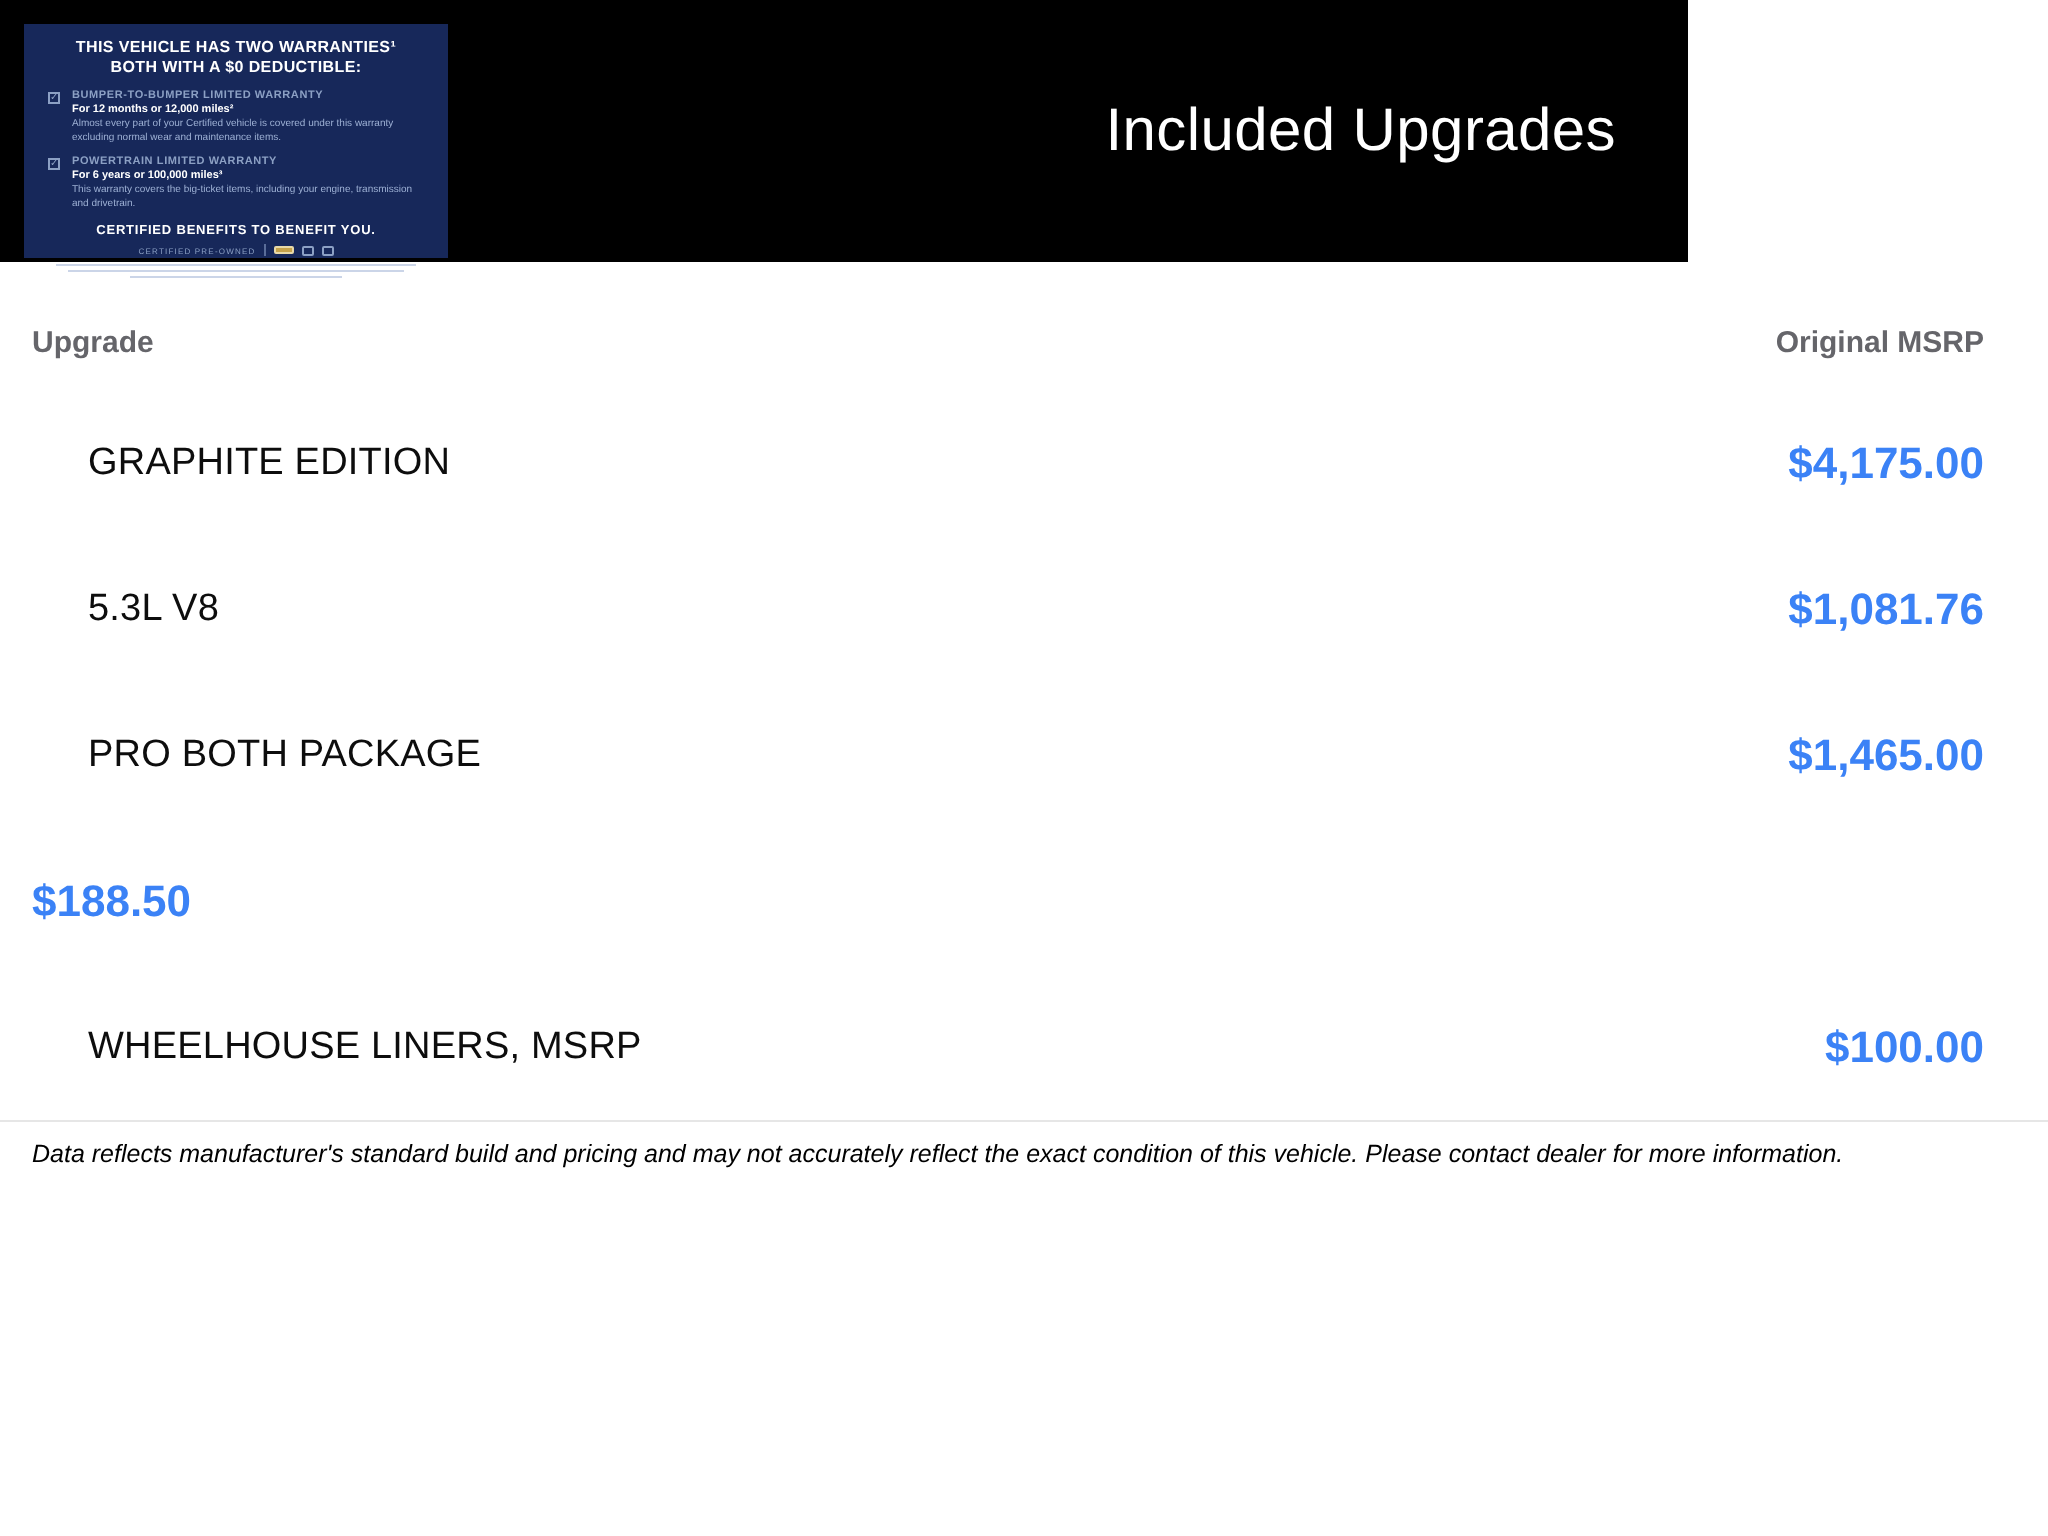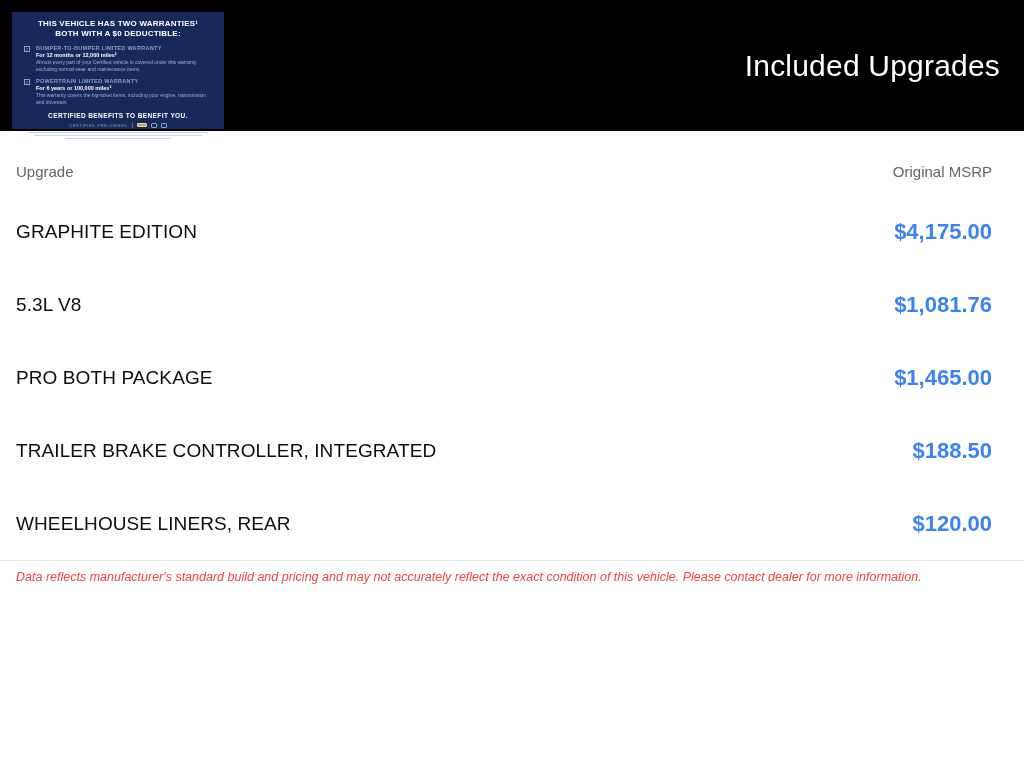--- a/index.html
+++ b/index.html
@@ -1,27 +1,27 @@
 <!DOCTYPE html>
 <html><head>
 <meta charset="utf-8">
 <style>
   * { margin: 0; padding: 0; box-sizing: border-box; }
   html, body { width: 1024px; height: 768px; background: #ffffff; overflow: hidden; }
   body { font-family: "Liberation Sans", sans-serif; }
 
   
   .header-bar {
-    width: 1024px; height: 131px; background: #000000;
+    width: 844px; height: 131px; background: #000000;
     display: flex; align-items: center; justify-content: space-between;
     position: relative;
   }
   .page-title {
     color: #ffffff; font-size: 30px; font-weight: 400;
-    padding-right: 24px; letter-spacing: 0.2px;
+    padding-right: 36px; letter-spacing: 0.2px;
   }
 
   
   .warranty-card {
     width: 212px; height: 117px; margin: 10px 0 0 12px;
     background: #17285a; color: #ffffff;
     padding: 7px 10px 4px 10px;
     display: flex; flex-direction: column;
     font-family: "Liberation Sans", sans-serif;
     flex-shrink: 0;
@@ -51,32 +51,32 @@
   .wc-bowtie { width: 10px; height: 4px; background: #c5a24b; border: 0.5px solid #e7d8a8; border-radius: 1px; }
   .wc-logo-dot { width: 6px; height: 5px; border: 1px solid #8ca0c4; border-radius: 1px; }
   .wc-fineprint { margin-top: 4px; display: flex; flex-direction: column; align-items: center; gap: 2px; }
   .wc-fineprint .fp-line { height: 1px; background: rgba(160, 178, 214, 0.55); }
   .fp-1 { width: 94%; } .fp-2 { width: 88%; } .fp-3 { width: 55%; }
 
   
   .content { padding: 16px 32px 0 16px; }
   .col-headers {
     height: 48px; display: flex; align-items: center; justify-content: space-between;
-    color: #65656a; font-size: 15px;
+    color: #65656a; font-size: 15px; font-weight: bold;
   }
   .upgrade-row {
     height: 73px; display: flex; align-items: center; justify-content: space-between;
   }
-  .upgrade-name { color: #0d0d0d; font-size: 19px; letter-spacing: 0.1px; }
+  .upgrade-name { color: #0d0d0d; font-size: 19px; letter-spacing: 0.1px; margin-left: 28px; }
   .upgrade-price { color: #3b82f6; font-size: 22px; font-weight: 700; }
 
   
   .footer-divider { border: none; border-top: 1px solid #e6e6e6; margin: 0; }
   .footer-disclaimer {
-    padding: 9px 16px 0 16px; font-style: italic; font-size: 12.5px; color: #ef4444;
+    padding: 9px 16px 0 16px; font-style: italic; font-size: 12.5px; color: #000000;
   }
 </style>
 </head>
 <body>
 
 <div class="header-bar">
 
   <div class="warranty-card">
     <div class="wc-title">
       <div>THIS VEHICLE HAS TWO WARRANTIES¹</div>
@@ -135,25 +135,24 @@
   </div>
 
   <div class="upgrade-row">
     <span class="upgrade-name">PRO BOTH PACKAGE</span>
     <span class="upgrade-price">$1,465.00</span>
   </div>
 
 
 
   <div class="upgrade-row">
-    <span class="upgrade-name">TRAILER BRAKE CONTROLLER, INTEGRATED</span>
     <span class="upgrade-price">$188.50</span>
   </div>
 
   <div class="upgrade-row">
-    <span class="upgrade-name">WHEELHOUSE LINERS, REAR</span>
-    <span class="upgrade-price">$120.00</span>
+    <span class="upgrade-name">WHEELHOUSE LINERS, MSRP</span>
+    <span class="upgrade-price">$100.00</span>
   </div>
 
 </div>
 
 <hr class="footer-divider">
 <div class="footer-disclaimer">Data reflects manufacturer's standard build and pricing and may not accurately reflect the exact condition of this vehicle. Please contact dealer for more information.</div>
 
 </body></html>

